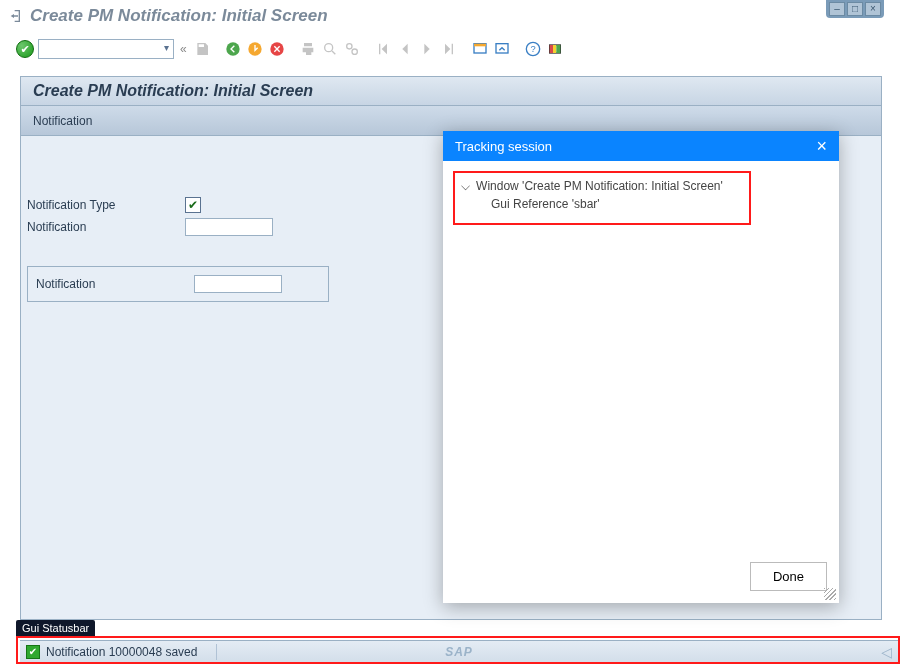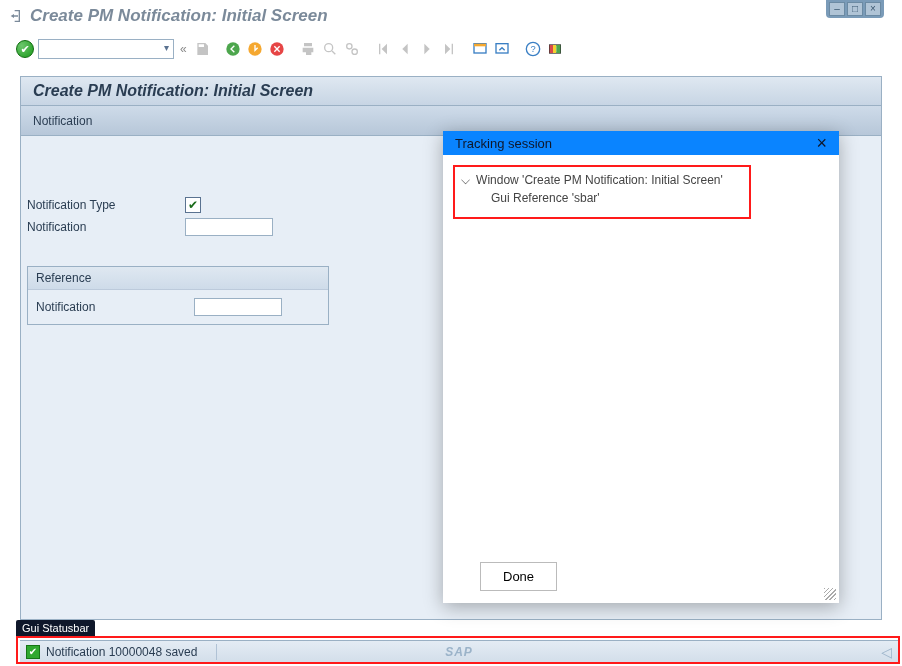--- a/index.html
+++ b/index.html
@@ -48,27 +48,27 @@
 
   
   .status-bar { position: absolute; bottom: 4px; left: 20px; right: 4px; height: 22px; background: linear-gradient(#e4ecf4,#d3deea); border-top: 1px solid #9ab0c4; display: flex; align-items: center; padding: 0 6px; gap: 6px; color: #2a3d52; }
   .status-icon { width: 14px; height: 14px; background: #2fa82f; border: 1px solid #157515; display: flex; align-items: center; justify-content: center; color: #fff; font-size: 10px; }
   .status-bar .sap-logo { position: absolute; left: 50%; transform: translateX(-50%); color: #9bb3c9; font-weight: bold; letter-spacing: 1px; font-style: italic;}
   .status-bar .right-caret { margin-left: auto; color: #9bb3c9; font-size: 14px; }
   .status-sep { position: absolute; left: 196px; height: 16px; width: 1px; background: #b0c2d5;}
 
   
   .popup { position: absolute; top: 131px; left: 443px; width: 396px; height: 472px; background: #fff; box-shadow: 0 4px 18px rgba(0,0,0,.3); display: flex; flex-direction: column; z-index: 10;}
-  .popup-head { height: 24px; background: #0a84ff; color: #0f172a; display: flex; align-items: center; padding: 0 12px; font-size: 13px; }
+  .popup-head { height: 30px; background: #0a84ff; color: #ffffff; display: flex; align-items: center; padding: 0 12px; font-size: 13px; }
   .popup-head .close { margin-left: auto; font-size: 18px; cursor: pointer; }
   .popup-body { flex: 1; padding: 10px; position: relative; }
   .tree-callout { border: 2px solid #ff1a1a; padding: 4px 6px 10px 6px; width: 298px; }
   .tree-row { display: flex; align-items: center; gap: 6px; color: #444; font-size: 12px; padding: 2px 0; }
   .tree-child { padding-left: 30px; }
-  .popup-footer { display: flex; justify-content: flex-start; padding: 12px; margin-left: 25px; }
+  .popup-footer { display: flex; justify-content: flex-end; padding: 12px; }
   .done-btn { padding: 6px 22px; border: 1px solid #bbb; background: #fff; font-size: 13px; }
   .resize-grip { position: absolute; right: 3px; bottom: 3px; width: 12px; height: 12px; background: repeating-linear-gradient(135deg,#aaa 0 1px,transparent 1px 3px); }
 
 </style>
 </head>
 <body>
 
 <div class="app-shell">
 
   <div class="window-controls">
@@ -195,21 +195,20 @@
       <span class="check">
           <span>✔</span>
         </span>
     </div>
     <div class="form-row">
       <span class="form-label">Notification</span>
       <input class="text-input" value="" style="">
     </div>
 
     <div class="ref-group">
-      <div class="ref-head">Reference</div>
       <div class="ref-body">
         <div class="form-row" style="padding-left:0">
           <span class="form-label">Notification</span>
           <input class="text-input" value="" style="">
         </div>
       </div>
     </div>
   </div>
 
   <div class="callout-label">Gui Statusbar</div>

